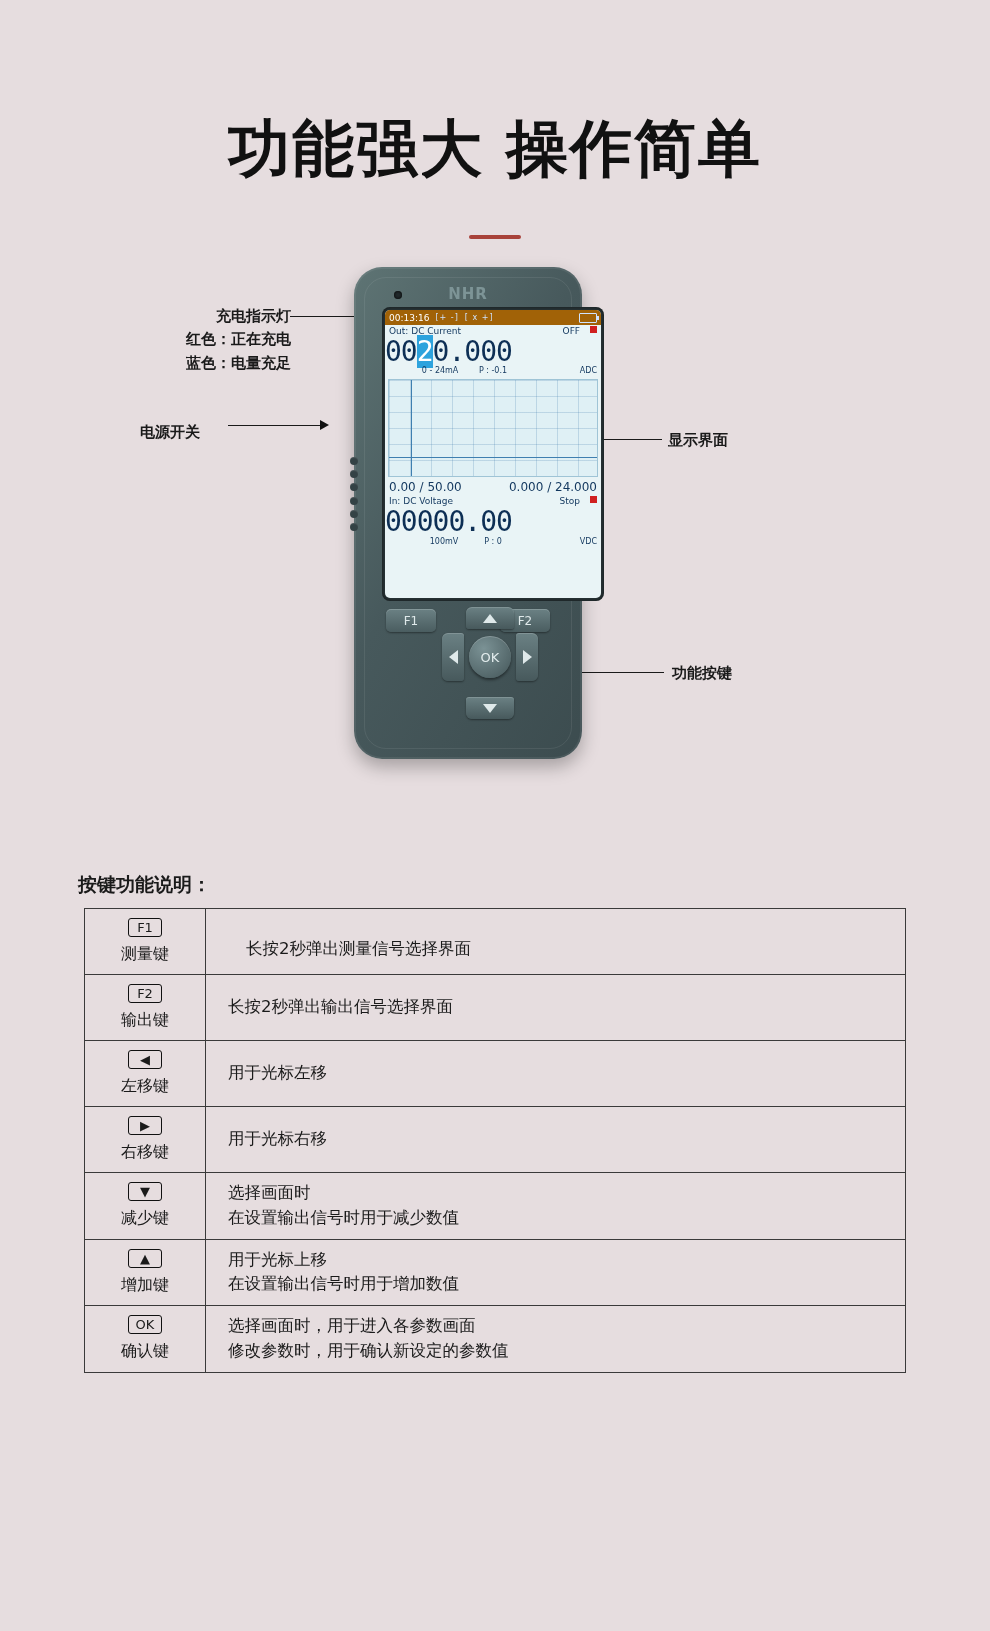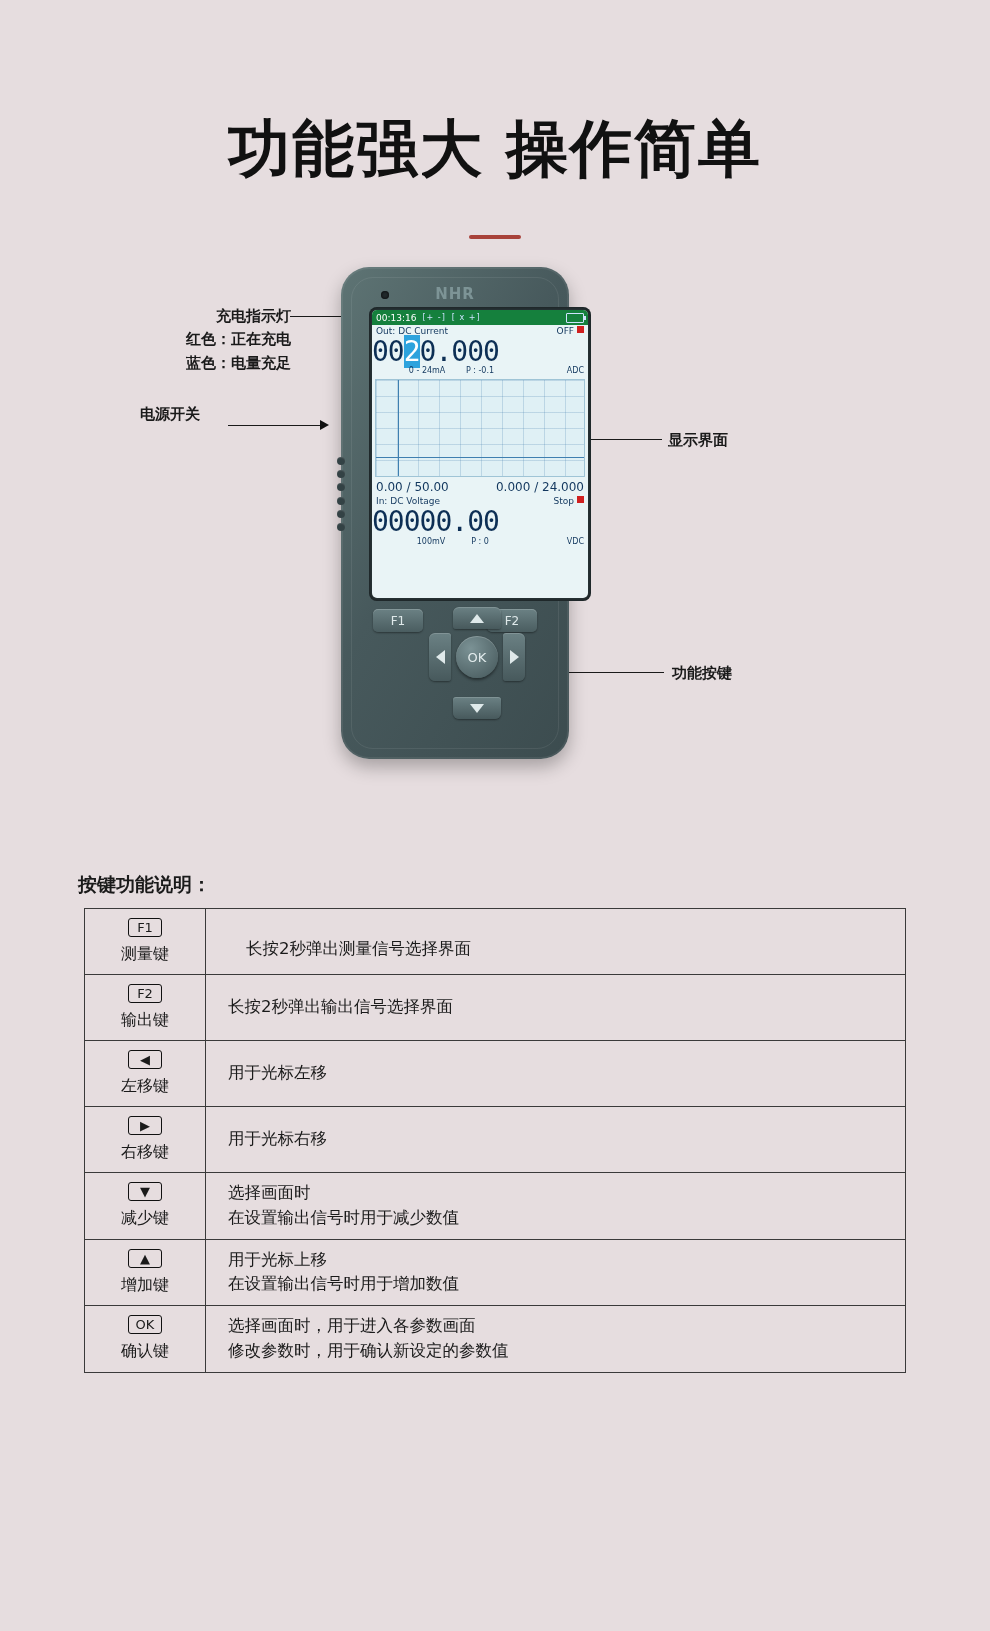--- a/index.html
+++ b/index.html
@@ -39,21 +39,21 @@
   
   .device-area {
     position: relative;
     width: 990px;
     height: 520px;
     margin-top: 18px;
   }
 
   .device {
     position: absolute;
-    left: 341px;
+    left: 354px;
     top: 10px;
     width: 228px;
     height: 492px;
     background: linear-gradient(120deg, #5e7474 0%, #47595c 45%, #3c4c4f 100%);
     border-radius: 28px;
     box-shadow: 0 8px 18px rgba(0,0,0,0.28), inset 0 0 0 2px rgba(255,255,255,0.07);
   }
   .device-inner-edge {
     position: absolute;
     left: 10px; top: 10px; right: 10px; bottom: 10px;
@@ -115,21 +115,21 @@
     height: 100%;
     background: #e9f4f6;
     border-radius: 5px;
     overflow: hidden;
     position: relative;
     font-family: "DejaVu Sans", sans-serif;
   }
 
   .scr-topbar {
     height: 15px;
-    background: #15803d;
+    background: #a16207;
     color: #fff;
     font-size: 9px;
     display: flex;
     align-items: center;
     padding: 0 4px;
     gap: 6px;
   }
   .scr-topbar .t-mid { color: #cfe3ff; font-size: 8px; letter-spacing: 1px; }
   .scr-topbar .batt {
     margin-left: auto;
@@ -144,21 +144,21 @@
     width: 2px; height: 4px; background: #cfe3ff;
   }
 
   .scr-row {
     display: flex;
     align-items: center;
     font-size: 9px;
     padding: 1px 4px;
     color: #12375e;
   }
-  .scr-row .right { margin-left: auto; display: flex; gap: 3px;}
+  .scr-row .right { margin-left: auto; display: flex; gap: 10px;}
   .sq-red { width: 7px; height: 7px; background: #d02020; display:inline-block;}
   .big-num {
     font-size: 28px;
     font-weight: normal;
     color: #0d2f55;
     letter-spacing: -1px;
     line-height: 1.05;
     font-family: "DejaVu Sans Mono", monospace;
   }
   .big-num .hl {
@@ -262,21 +262,21 @@
   .callout {
     position: absolute;
     font-size: 15px;
     font-weight: bold;
     color: #1a1a1a;
     line-height: 1.55;
     font-family: "DejaVu Sans", sans-serif;
     white-space: nowrap;
   }
   .cl-charge { left: 186px; top: 48px; text-align: right; }
-  .cl-power { left: 140px; top: 146px; text-align: center; }
+  .cl-power { left: 140px; top: 164px; text-align: center; }
   .cl-display { left: 668px; top: 172px; }
   .cl-keys { left: 672px; top: 405px; }
 
   .line {
     position: absolute;
     height: 1px;
     background: #1a1a1a;
   }
   .dot {
     position: absolute;

